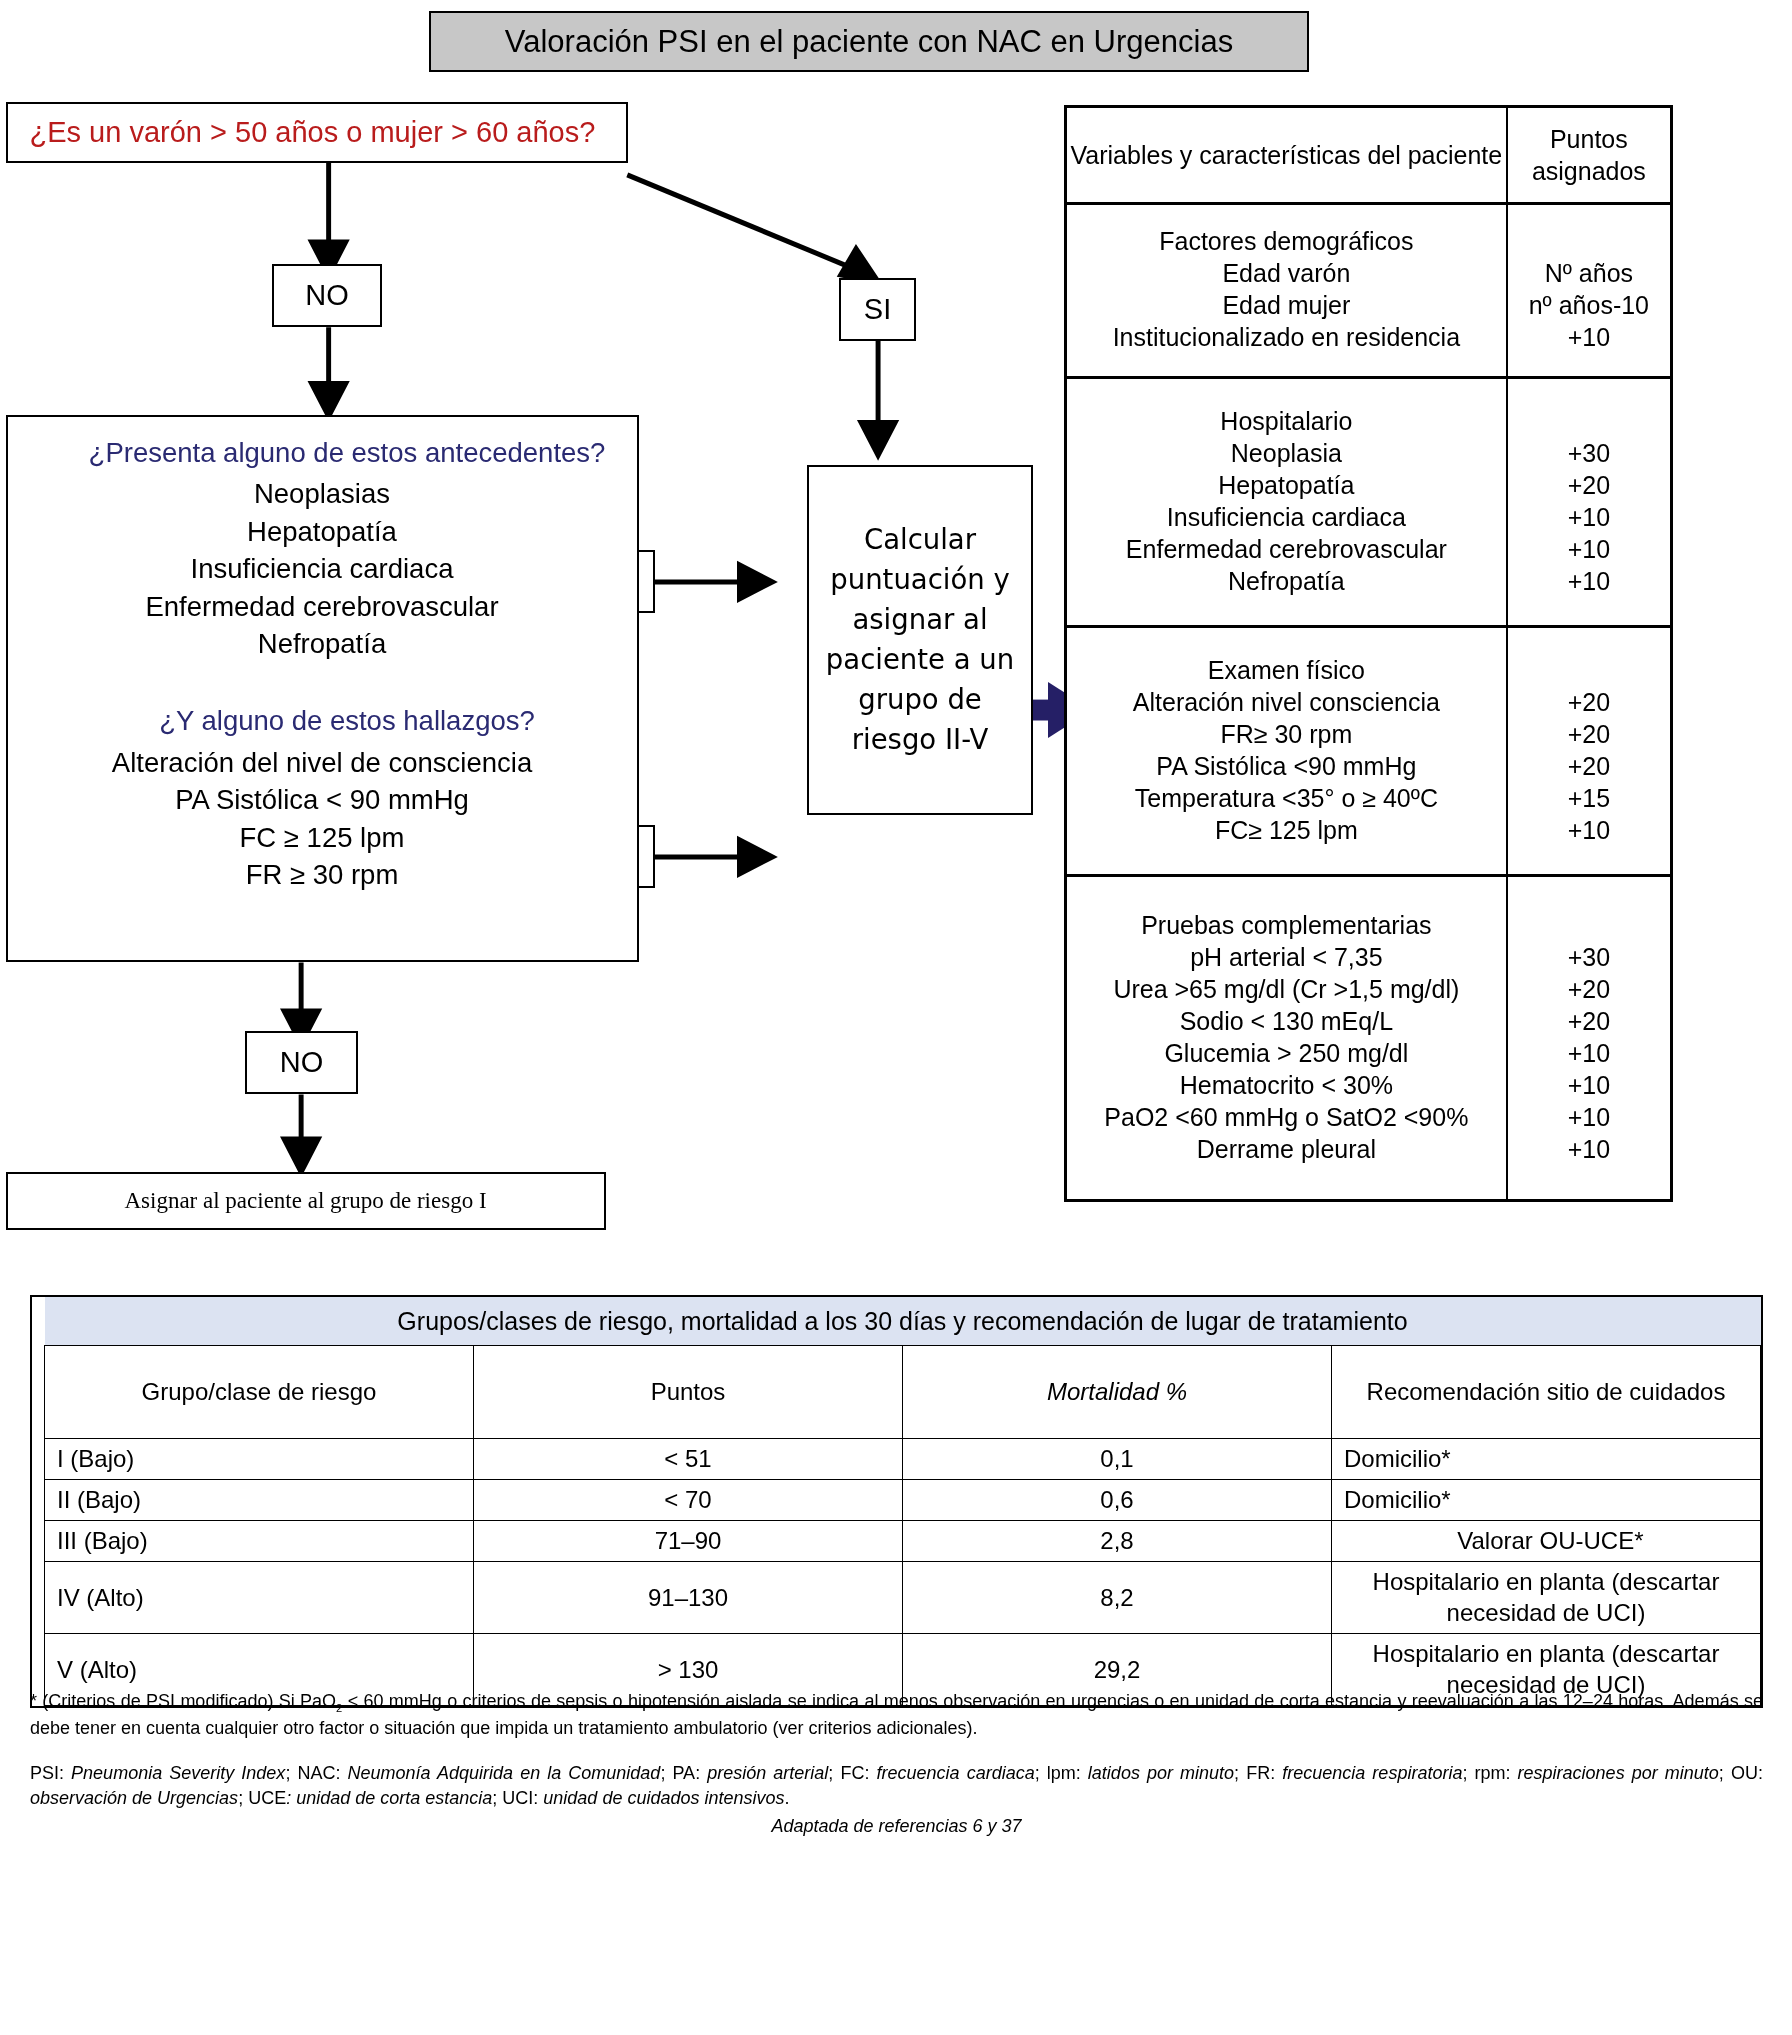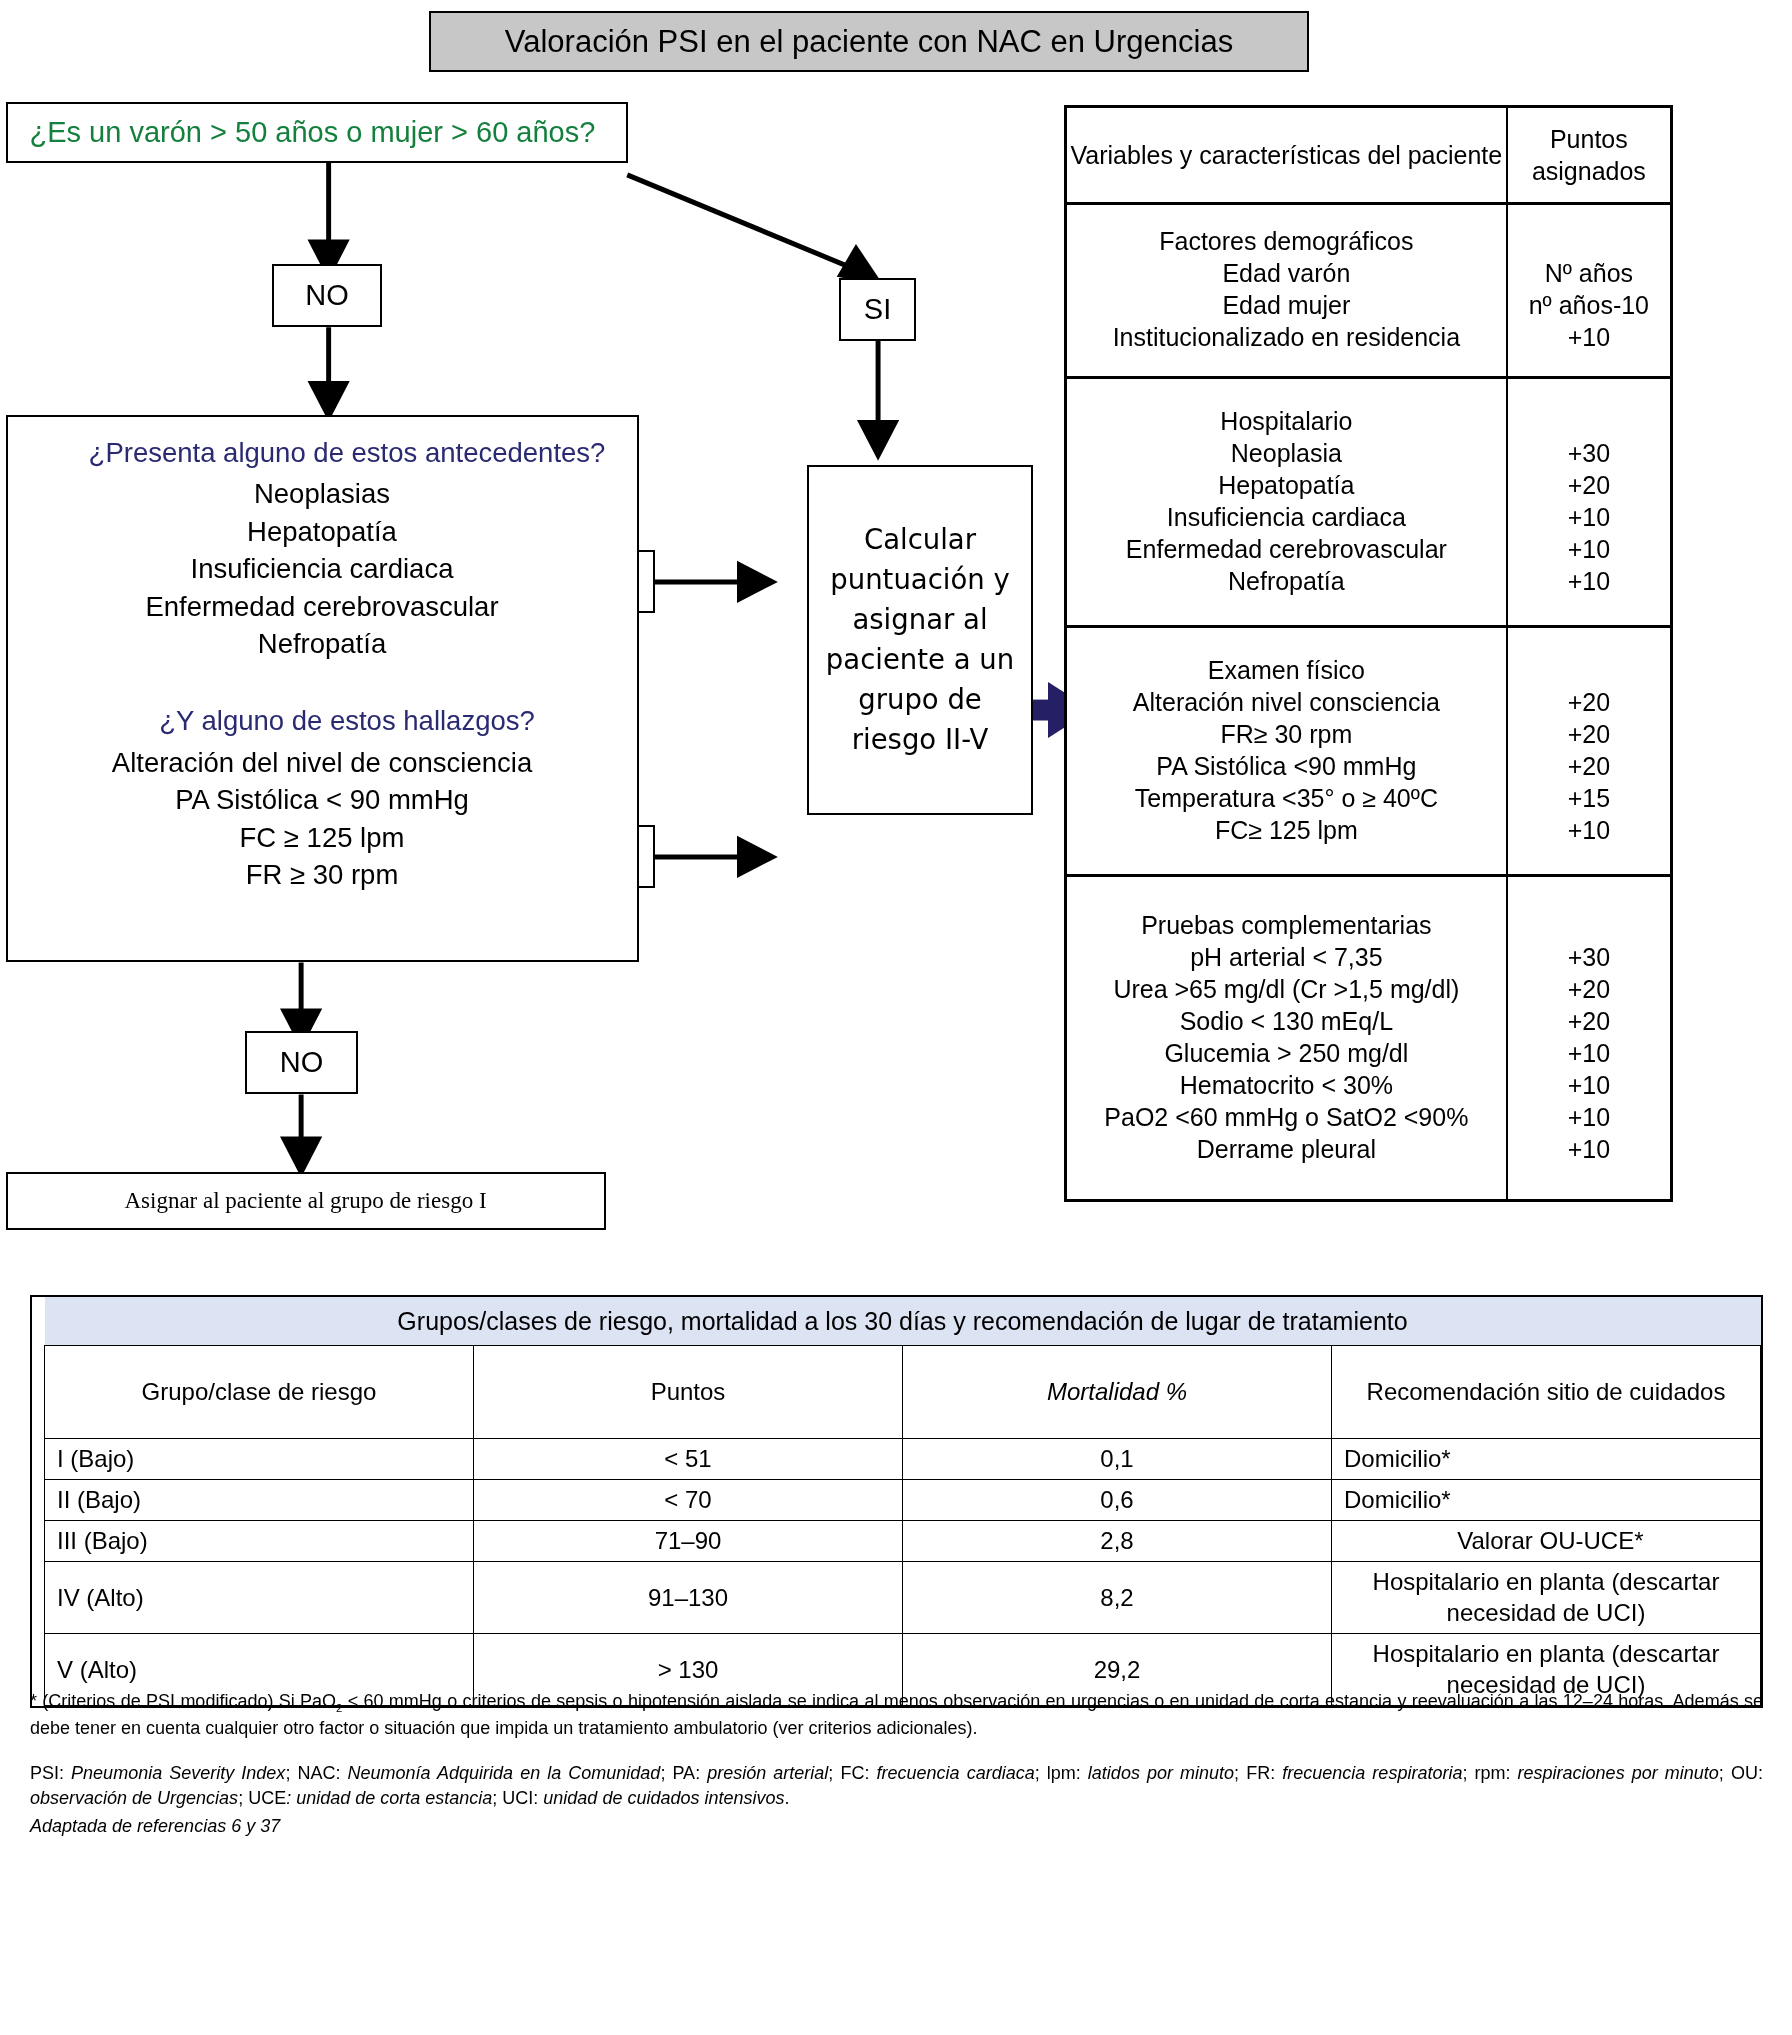--- a/index.html
+++ b/index.html
@@ -9,21 +9,21 @@
   
   .abs{position:absolute;}
   .ctr{display:flex;align-items:center;justify-content:center;text-align:center;}
   .box{border:2.8px solid #000;background:#fff;box-sizing:border-box;}
 
   
   #title-wrap{left:429px;top:11px;width:880px;height:61px;}
   #title-inner{width:100%;height:100%;background:#c7c7c7;font-size:31px;}
 
   
-  .qbox{color:#15803d;}
+  .qbox{color:#b91c1c;}
   #q1{left:5.5px;top:102px;width:622px;height:61px;}
   #q1 .t{font-size:29px;padding-left:22px;justify-content:flex-start;}
 
   #no1{left:272px;top:264px;width:110px;height:63px;}
   #si1{left:839px;top:278px;width:77px;height:63px;}
   #si2{left:578px;top:550px;width:77px;height:63px;}
   #si3{left:578px;top:825px;width:77px;height:63px;}
   #no2{left:245px;top:1031px;width:113px;height:63px;}
   .lbl{font-size:29px;}
 
@@ -286,15 +286,15 @@
 </div>
 
 <div class="abs" id="fn">
   <p><span>* (Criterios de PSI modificado) Si PaO</span><sub>2</sub><span> &lt; 60 mmHg o criterios de sepsis o hipotensión aislada se indica al menos observación en urgencias o en unidad de corta estancia y reevaluación a las 12–24 horas. Además se debe tener en cuenta cualquier otro factor o situación que impida un tratamiento ambulatorio (ver criterios adicionales).</span></p>
 
   <p class="leg">
     <span>PSI: </span><i>Pneumonia Severity Index</i>; <span>NAC: </span><i>Neumonía Adquirida en la Comunidad</i>; <span>PA: </span><i>presión arterial</i>; <span>FC: </span><i>frecuencia cardiaca</i>;
     <span>lpm: </span><i>latidos por minuto</i>; <span>FR: </span><i>frecuencia respiratoria</i>; <span>rpm: </span><i>respiraciones por minuto</i>; <span>OU: </span><i>observación de Urgencias</i>;
     <span>UCE</span><i>: unidad de corta estancia</i>; <span>UCI: </span><i>unidad de cuidados intensivos</i>.
   </p>
-  <p style="text-align:left"><i>Adaptada de referencias 6 y 37</i></p>
+  <p style="text-align:center"><i>Adaptada de referencias 6 y 37</i></p>
 </div>
 
 
 </body></html>

